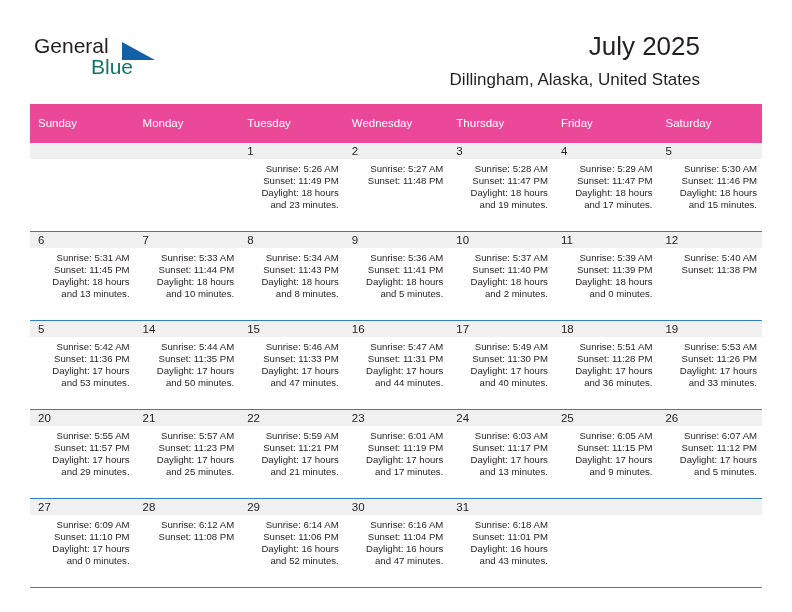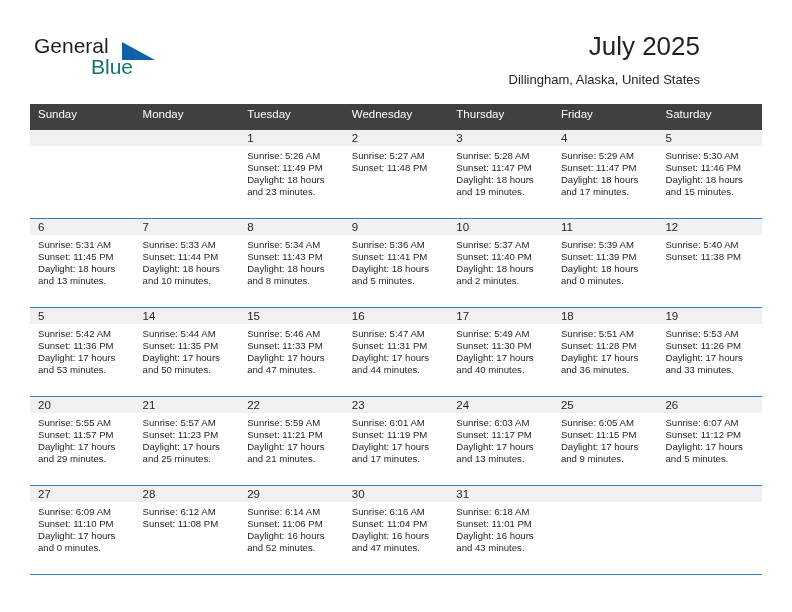--- a/index.html
+++ b/index.html
@@ -72,37 +72,38 @@
     margin-left: 36px;
   }
   .cal-title {
     font-size: 26px;
     color: #231f20;
     line-height: 32px;
     white-space: nowrap;
   }
   .cal-subtitle {
     margin-top: 9px;
-    font-size: 13px;
+    font-size: 17px;
     color: #231f20;
     line-height: 17px;
     white-space: nowrap;
   }
 
   
   .calendar {
     position: absolute;
     left: 30px;
     top: 104px;
     width: 732px;
   }
   .dow-row {
     display: flex;
-    background: #404040;
-    height: 26px;
+    background: #ec4899;
+    height: 39px;
+    align-items: center;
   }
   .dow-cell {
     flex: 1 1 0;
     color: #ffffff;
     font-size: 11.5px;
     line-height: 21px;
     padding-left: 8px;
     box-sizing: border-box;
     white-space: nowrap;
   }
@@ -136,20 +137,21 @@
     color: #231f20;
     line-height: 16px;
     padding-left: 8px;
     display: block;
   }
   .day-info {
     padding: 4px 5px 0 8px;
     font-size: 9.6px;
     line-height: 12.1px;
     color: #231f20;
+    text-align: right;
   }
   .day-info div {
     white-space: nowrap;
   }
   .daylight-line {
     white-space: normal !important;
   }
 </style>
 </head>
 <body>

